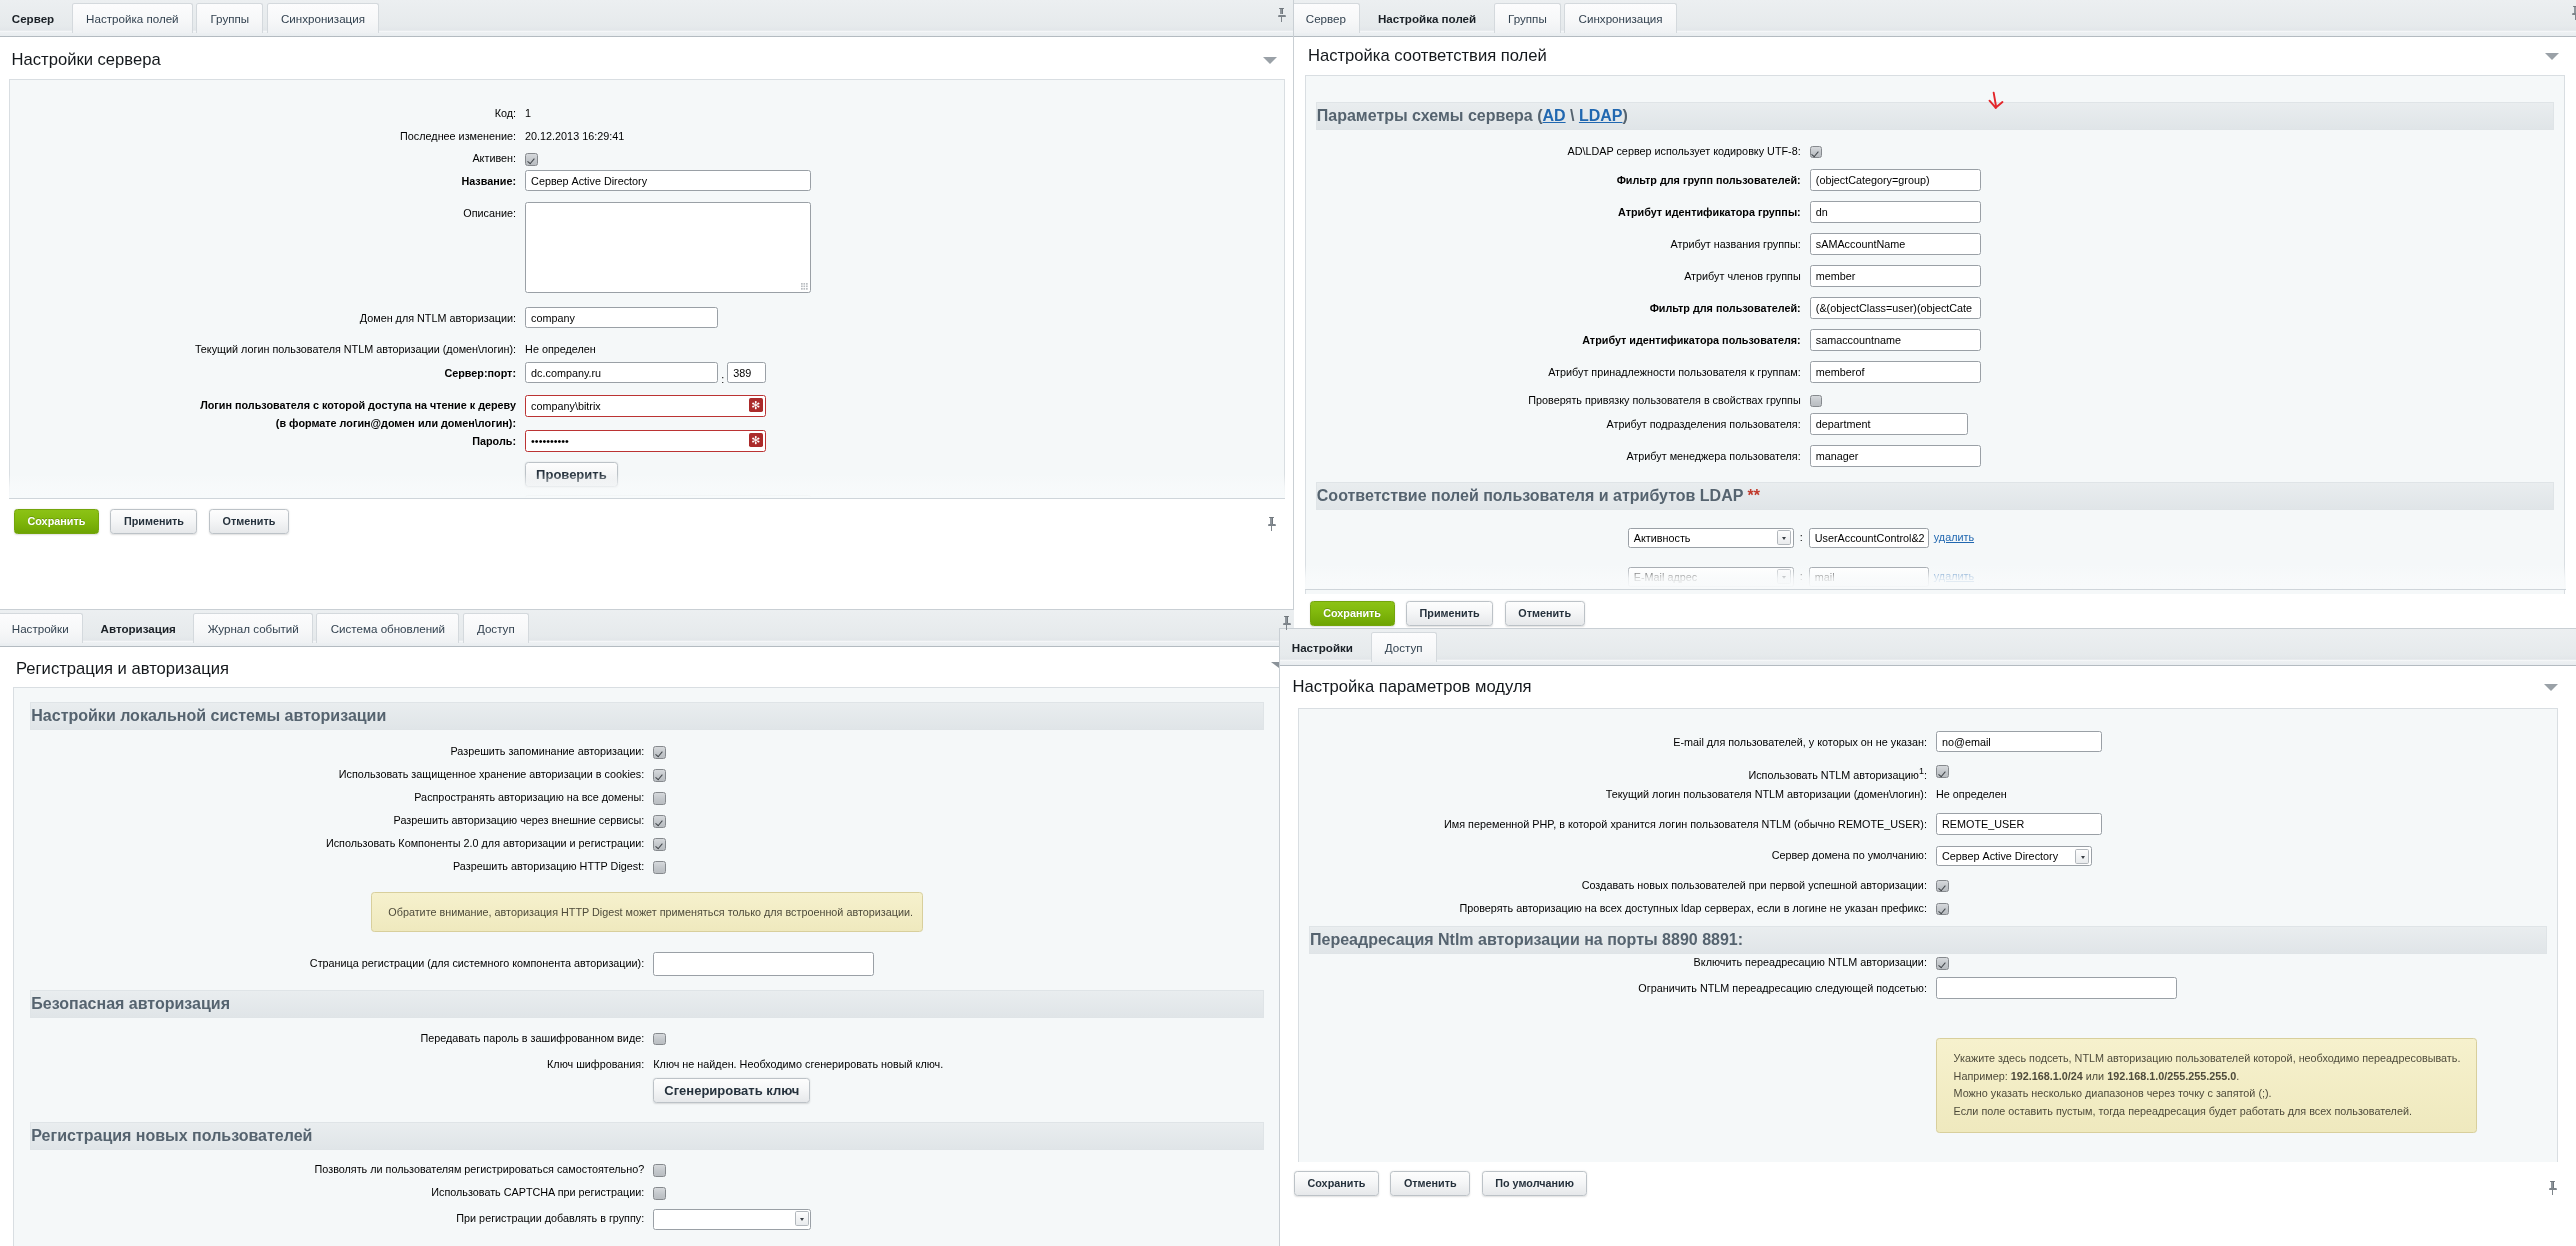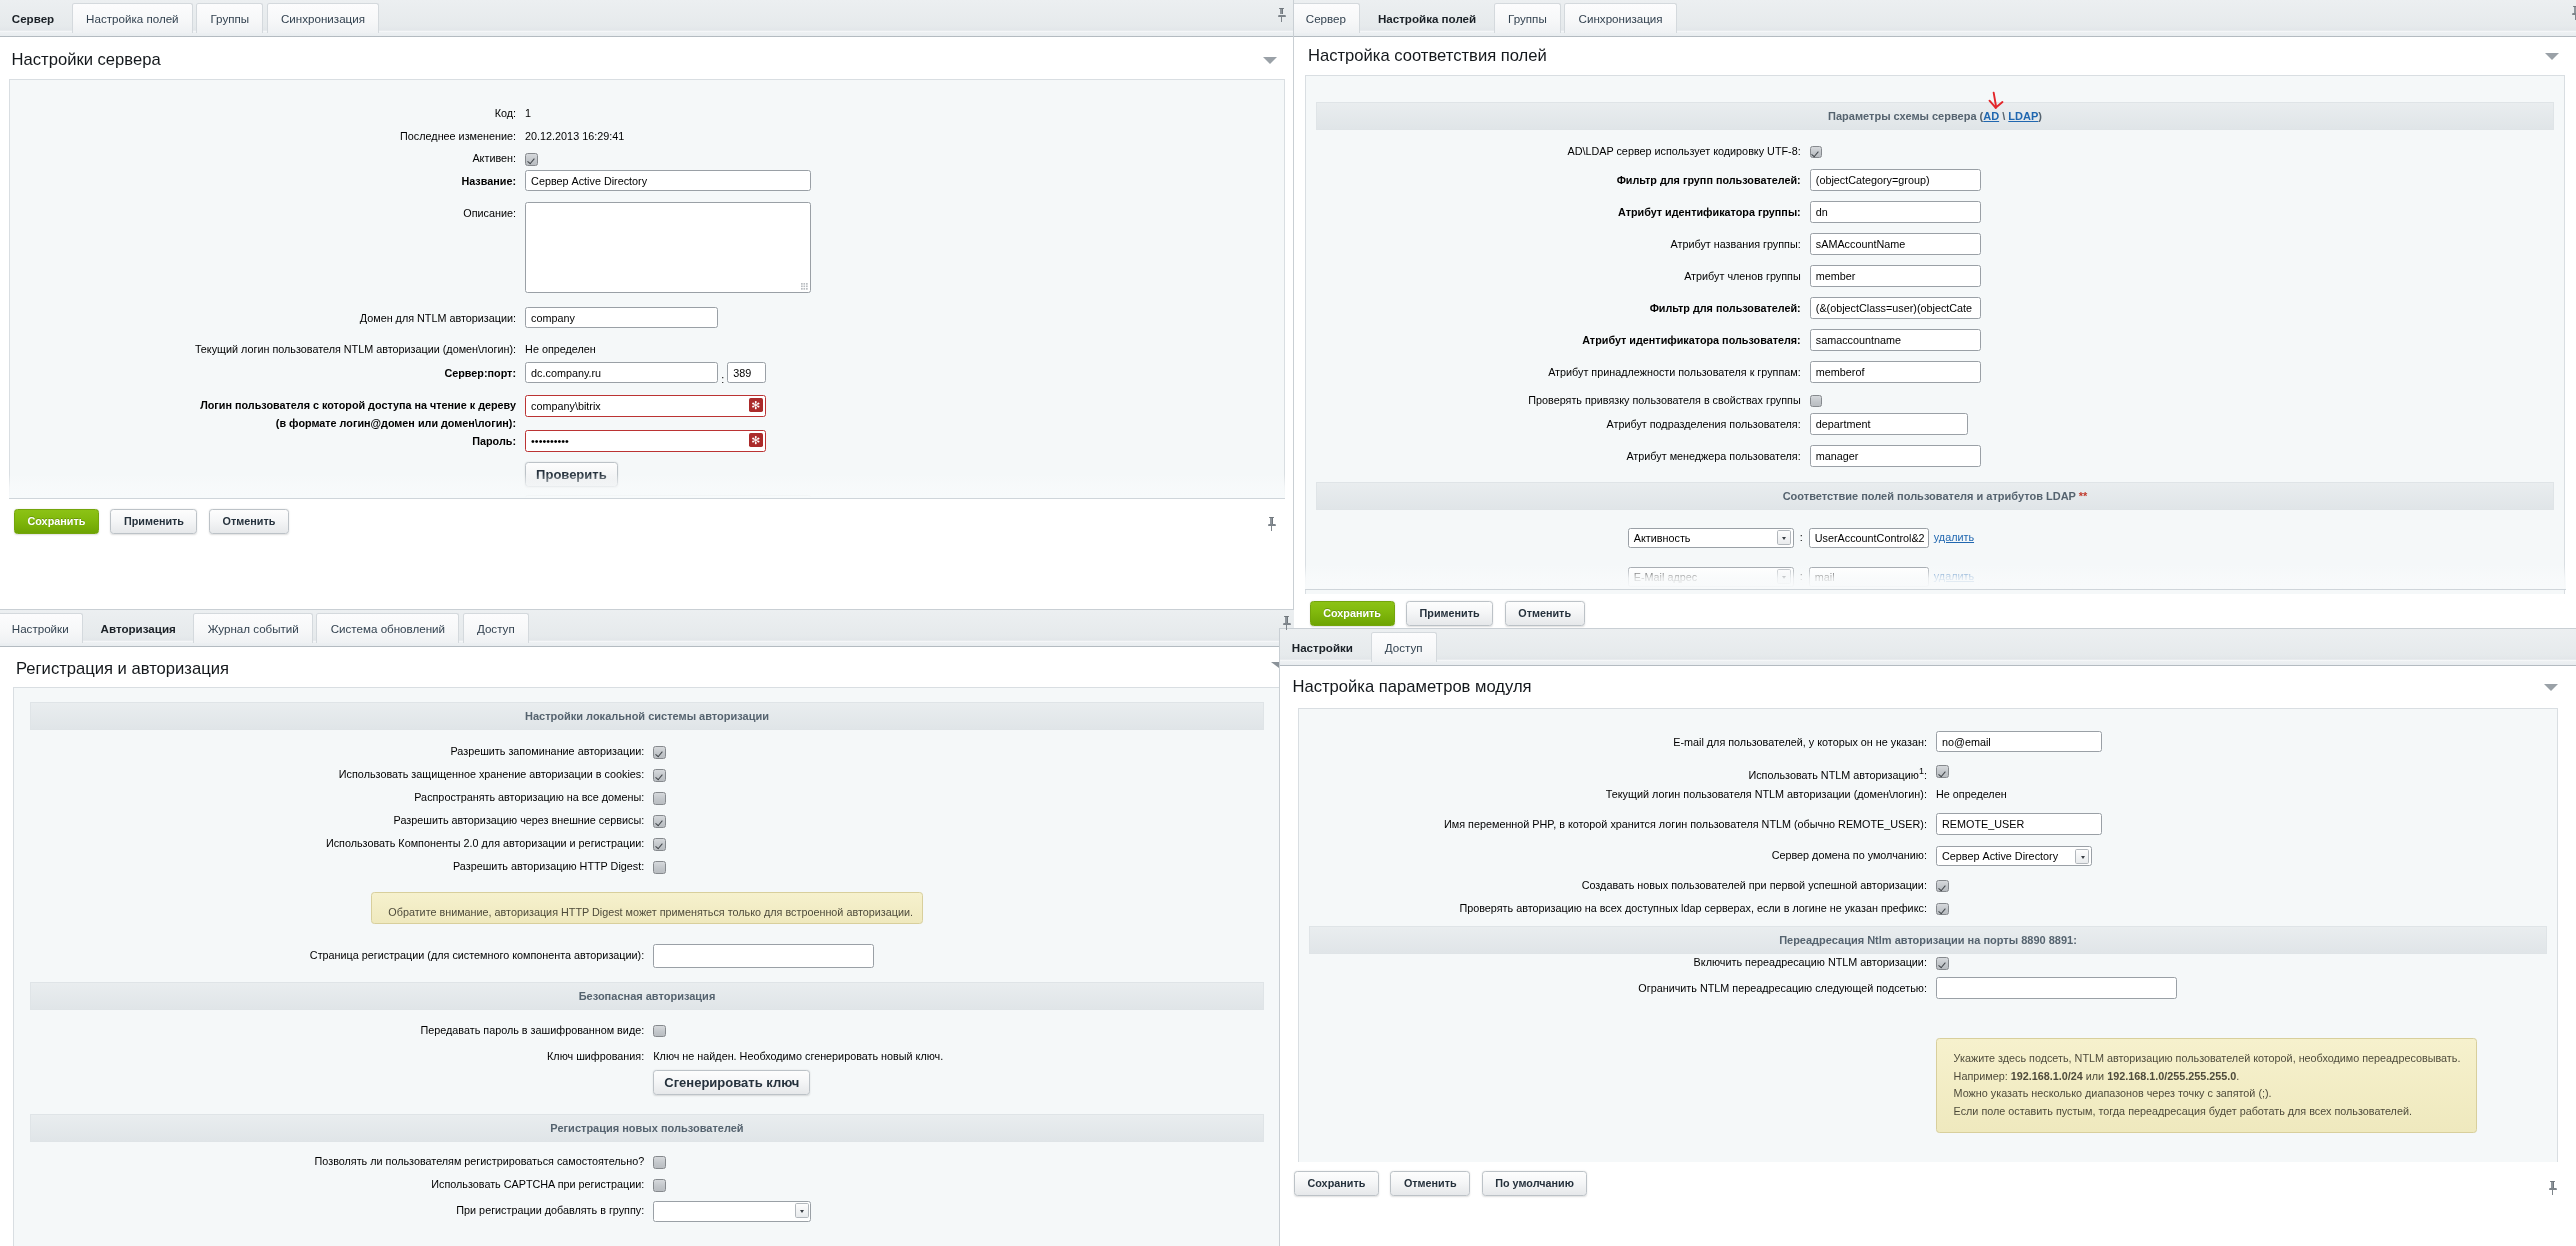--- a/index.html
+++ b/index.html
@@ -33,21 +33,21 @@
    line-height:20px;height:42px;box-sizing:border-box;}
 .titlerow{position:relative;}
 .collapse-arrow{position:absolute;right:16.6px;top:20px;width:0;height:0;
    border-left:7.5px solid transparent;border-right:7.5px solid transparent;
    border-top:7.5px solid #9aa1a7;}
 
 
 .formbox{margin:0 9.1px;border:0.8px solid #d9dee2;border-bottom:none;
   background:#f5f8f9;box-sizing:border-box;}
 .sectionhdr{background:linear-gradient(to bottom,#e9edef 0%,#e0e5e8 100%);
-  border:0.8px solid #dfe4e7;text-align:center;font-weight:bold;font-size:11px;
+  border:0.8px solid #dfe4e7;text-align:left;font-weight:bold;font-size:16px;
   color:#55636f;height:28px;line-height:26.6px;margin:9.1px 10px 0 10px;box-sizing:border-box;}
 .row{display:flex;align-items:flex-start;}
 .lab{text-align:right;padding-right:9.1px;font-size:10.8px;color:#000;
    white-space:nowrap;box-sizing:border-box;line-height:22.4px;}
 .lab.b{font-weight:bold;}
 .val{flex:0 0 auto;font-size:10.8px;line-height:22.4px;}
 input[type=text],.inp{box-sizing:border-box;height:21.6px;border:0.8px solid #9aa0a6;
   border-radius:2.5px;background:#fff;font-family:"Liberation Sans",sans-serif;
   font-size:10.8px;padding:0 5px;color:#000;outline:none;line-height:20px;}
 .inp{display:inline-block;white-space:nowrap;overflow:hidden;}
@@ -108,21 +108,21 @@
 .p4box{height:454px;overflow:hidden;margin:0 18px;}
 .p4 .lab{width:637px;}
 .p4 .ptitle{padding:10.8px 0 0 12.5px;height:42px;}
 .p4 .p4rows{padding-top:21.6px;}
 .p4 .sectionhdr{margin:3.3px 10px 0 10px;}
 .p4 .collapse-arrow{right:18.3px;top:18.3px;}
 .p4arrow{position:absolute;left:1271px;top:662px;width:0;height:0;z-index:8;
    border-top:6.6px solid #8a9299;border-left:8.3px solid transparent;}
 
 .noterow{display:flex;padding-top:10.8px;}
-.p3 .noterow .note{margin-left:357px;width:552px;height:32px;box-sizing:border-box;padding:0 0 0 16px;line-height:38px;}
+.p3 .noterow .note{margin-left:357px;width:552px;height:40px;box-sizing:border-box;padding:0 0 0 16px;line-height:38px;}
 .p4 .noterow{padding-top:29px;}
 .p4 .noterow .note{margin-left:637px;width:541px;box-sizing:border-box;padding:10.8px 0 11.6px 16.6px;line-height:17.5px;}
 .red{color:#c0392b;}
 .redarrow{position:absolute;left:693px;top:91px;}
 .sel{box-sizing:border-box;height:20px;border:0.8px solid #9aa0a6;border-radius:2.5px;
   background:#fff;font-size:10.8px;padding:0 18.3px 0 5px;color:#000;line-height:18.3px;
   display:inline-block;white-space:nowrap;overflow:hidden;position:relative;vertical-align:middle;}
 .sel .arw{position:absolute;right:1.7px;top:1.7px;width:14px;height:15px;border:0.8px solid #b2b7bc;
   border-radius:1.7px;background:linear-gradient(to bottom,#fdfdfd,#e9ebed);box-sizing:border-box;}
 .sel .arw:after{content:"";position:absolute;left:4.2px;top:5.8px;width:0;height:0;

